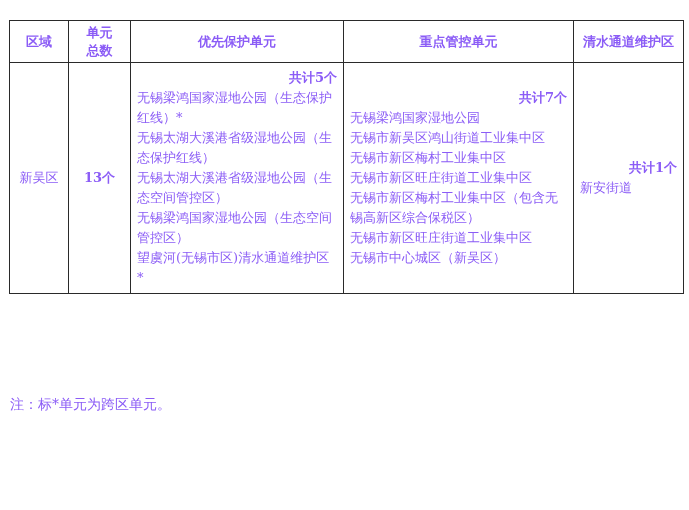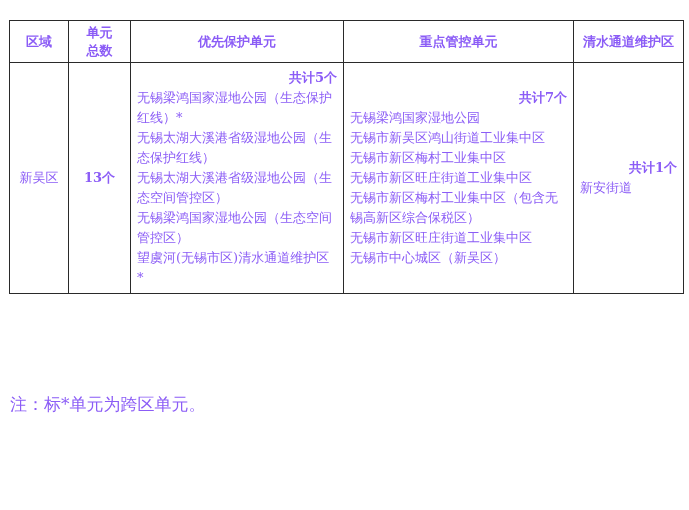--- a/index.html
+++ b/index.html
@@ -40,21 +40,21 @@
     padding: 2px 2px;
   }
   .hdr-line { line-height: 18px; }
   td.center { text-align: center; }
   .bold { font-weight: bold; text-align: right; }
   .unit-line { margin: 0; }
   .note {
     position: absolute;
     left: 10px;
     top: 395px;
-    font-size: 17px;
+    font-size: 14px;
     line-height: 18px;
   }
   .pagenum {
     position: absolute;
     left: 0;
     top: 470px;
     width: 100%;
     text-align: center;
     font-size: 11px;
   }

